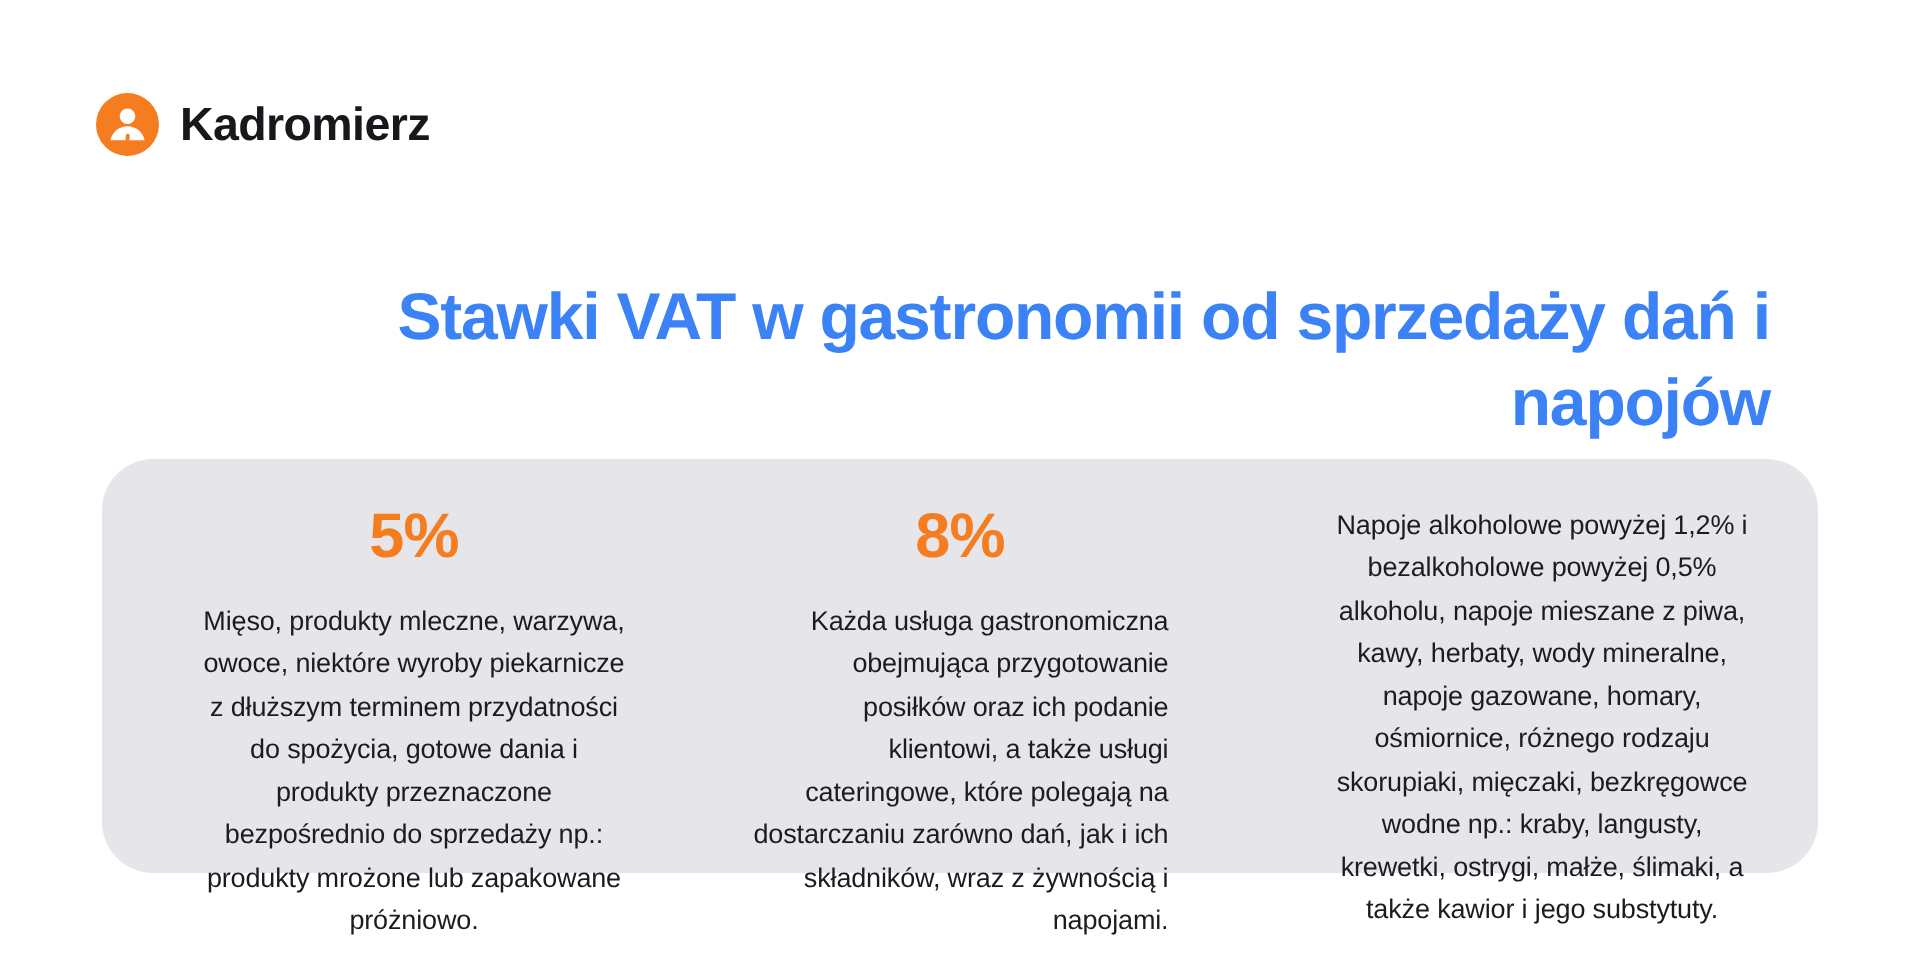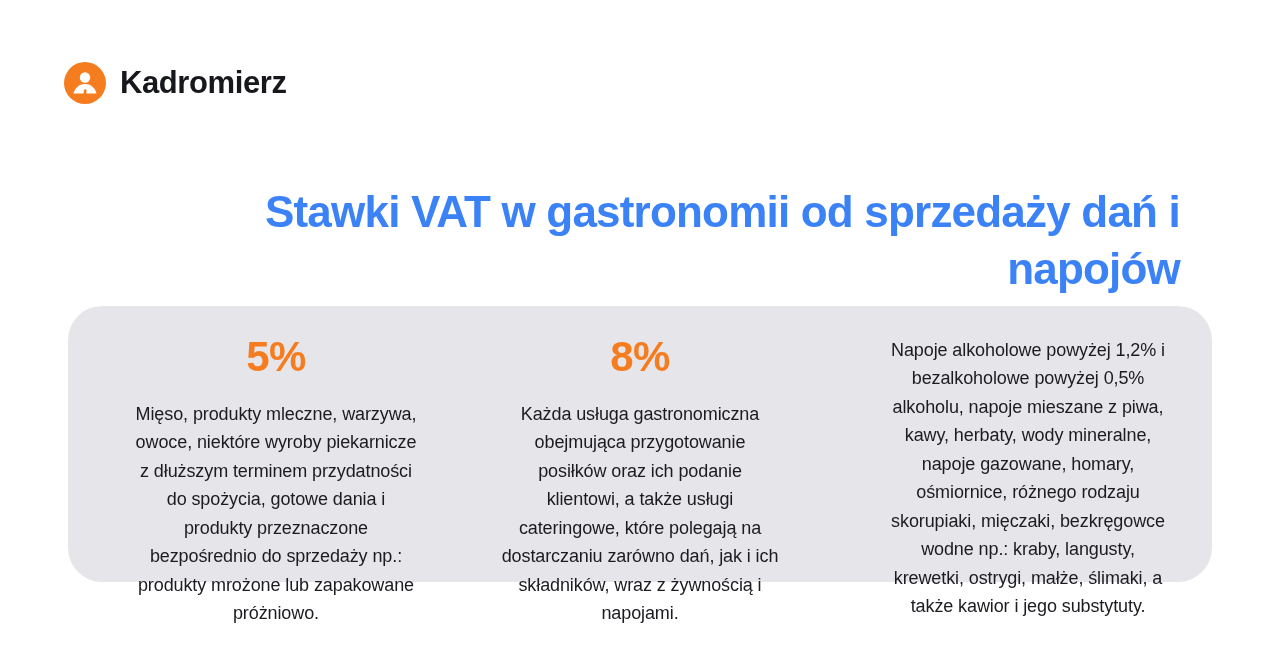--- a/index.html
+++ b/index.html
@@ -95,21 +95,21 @@
 
   .desc {
     font-size: 18px;
     line-height: 1.58;
     text-align: center;
     color: #1b1b20;
     font-weight: normal;
     max-width: 290px;
     letter-spacing: -0.1px;
   }
-  .col-2 .desc { max-width: 278px; }
+  .col-2 .desc { max-width: 278px; text-align: right; }
   .col-3 .desc { max-width: 300px; margin-left: 48px; }
 </style>
 </head>
 <body>
 
 <div class="page">
 
   <div class="brand">
     <svg class="brand-mark" viewBox="0 0 46 46" aria-hidden="true">
       <circle cx="23" cy="23" r="21" fill="#f57c1f"></circle>

